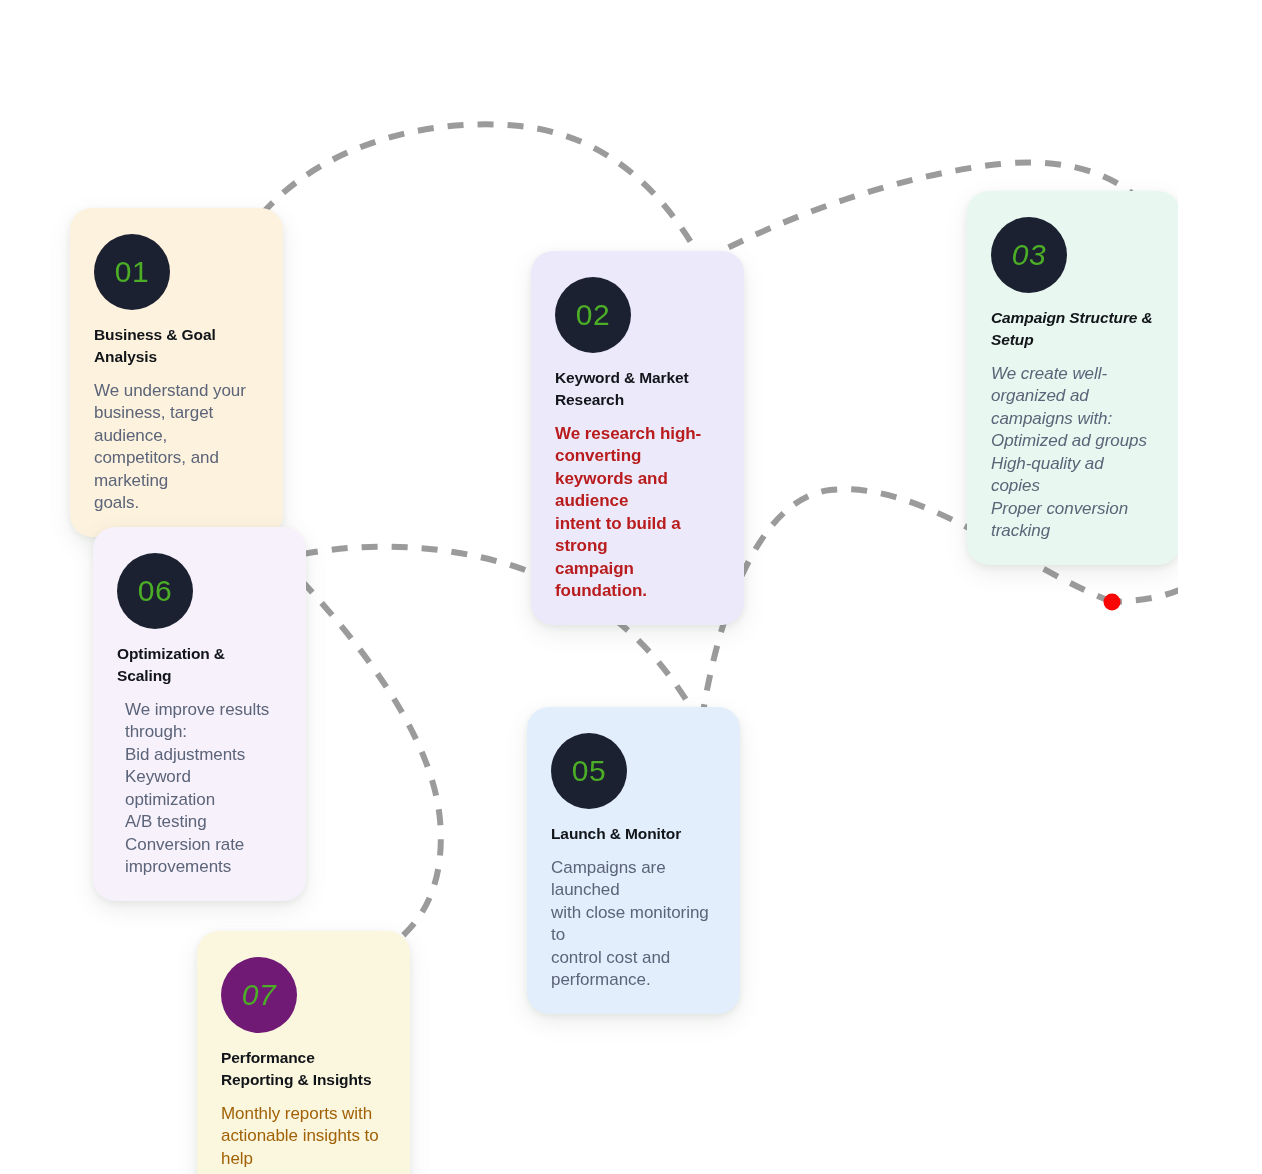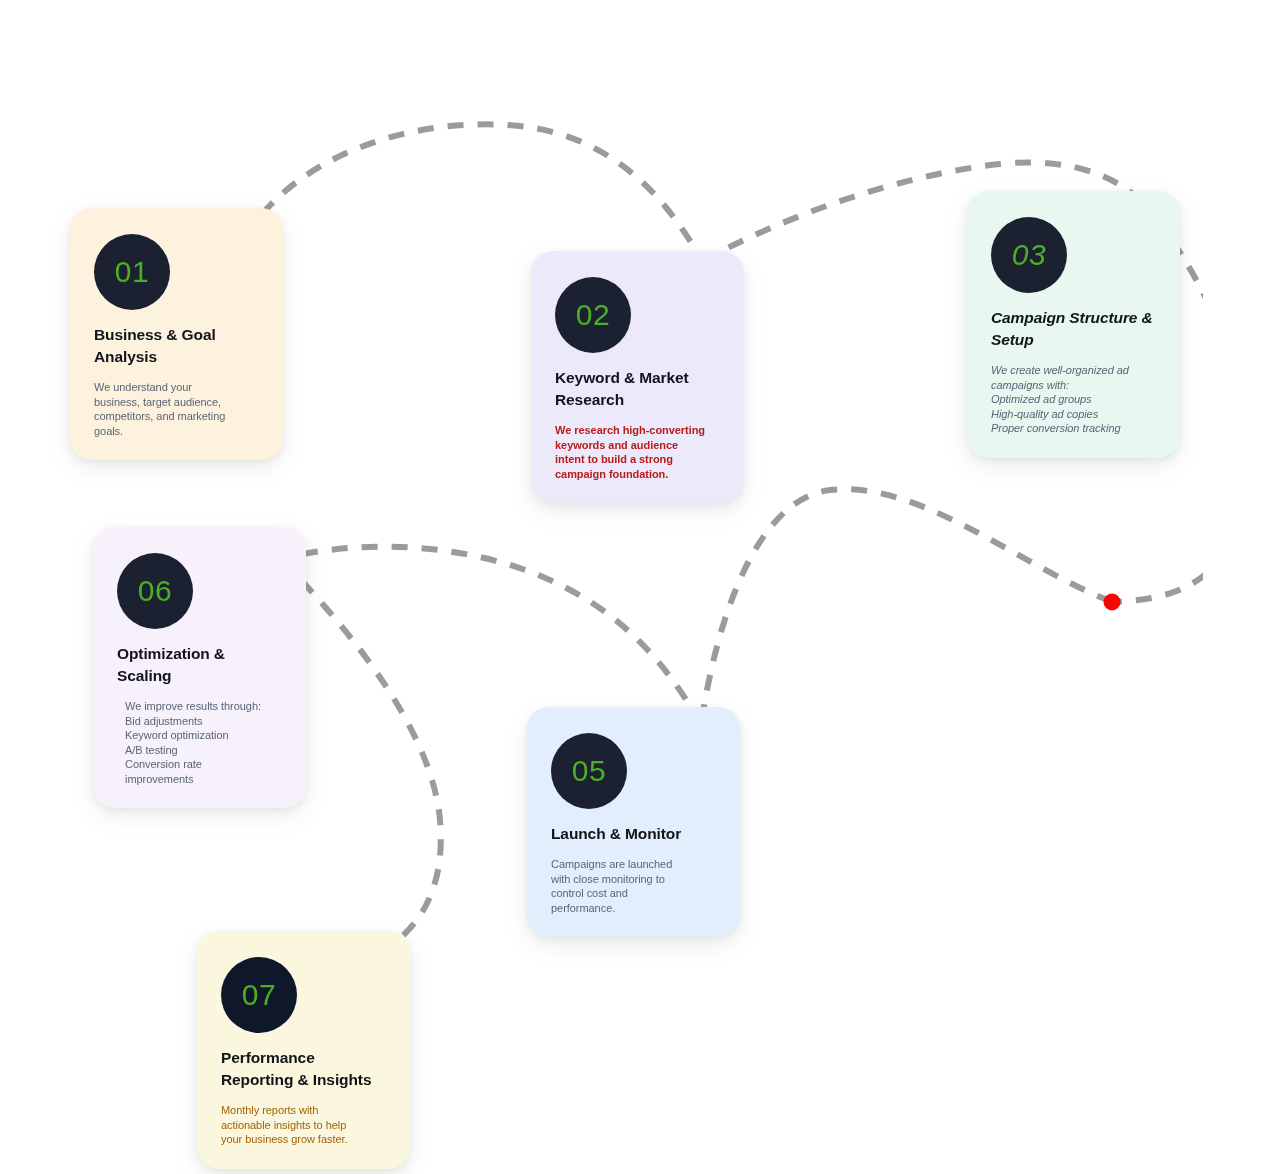--- a/index.html
+++ b/index.html
@@ -11,21 +11,20 @@
   body {
     font-family: "Liberation Sans", "DejaVu Sans", sans-serif;
     -webkit-font-smoothing: antialiased;
   }
   #stage {
     position: relative;
     width: 1178px;
     height: 1174px;
     background: #ffffff;
     overflow: hidden;
-    padding-left: 25px;
   }
   #flow-svg {
     position: absolute;
     left: 0;
     top: 0;
     width: 1262px;
     height: 1174px;
     pointer-events: none;
     z-index: 1;
   }
@@ -58,21 +57,21 @@
   .card-title {
     color: #111419;
     font-size: 15.5px;
     font-weight: bold;
     line-height: 1.42;
     margin: 0 0 12px 0;
     letter-spacing: -0.1px;
   }
   .card-body {
     color: #5b6478;
-    font-size: 11px;
+    font-size: 17px;
     line-height: 1.32;
     margin: 0;
     white-space: pre-line;
     letter-spacing: -0.05px;
   }
   
   #card-01 { left: 70px;  top: 208px; width: 213px; }
   #card-02 { left: 531px; top: 251px; width: 213px; }
   #card-03 { left: 967px; top: 191px; width: 213px; }
   #card-04 { left: 929px; top: 572px; width: 213px; }
@@ -162,21 +161,21 @@
     <h3 class="card-title" style="color: rgb(17, 20, 25);">Optimization &amp; Scaling</h3>
     <p class="card-body" style="color: rgb(91, 100, 120); margin-left: 8px;">We improve results through:
 Bid adjustments
 Keyword optimization
 A/B testing
 Conversion rate
 improvements</p>
   </div>
 
   <div class="step-card" id="card-07" style="background: rgb(251, 246, 222);">
-    <div class="badge-circle" style="background: #0f172a;">
+    <div class="badge-circle" style="background: #701a75; font-style: italic;">
       <span class="badge-number" style="color: rgb(76, 174, 38);">07</span>
     </div>
     <h3 class="card-title" style="color: rgb(17, 20, 25);">Performance Reporting &amp; Insights</h3>
     <p class="card-body" style="color: #a16207;">Monthly reports with
 actionable insights to help
 your business grow faster.</p>
   </div>
 
 </div>
 

